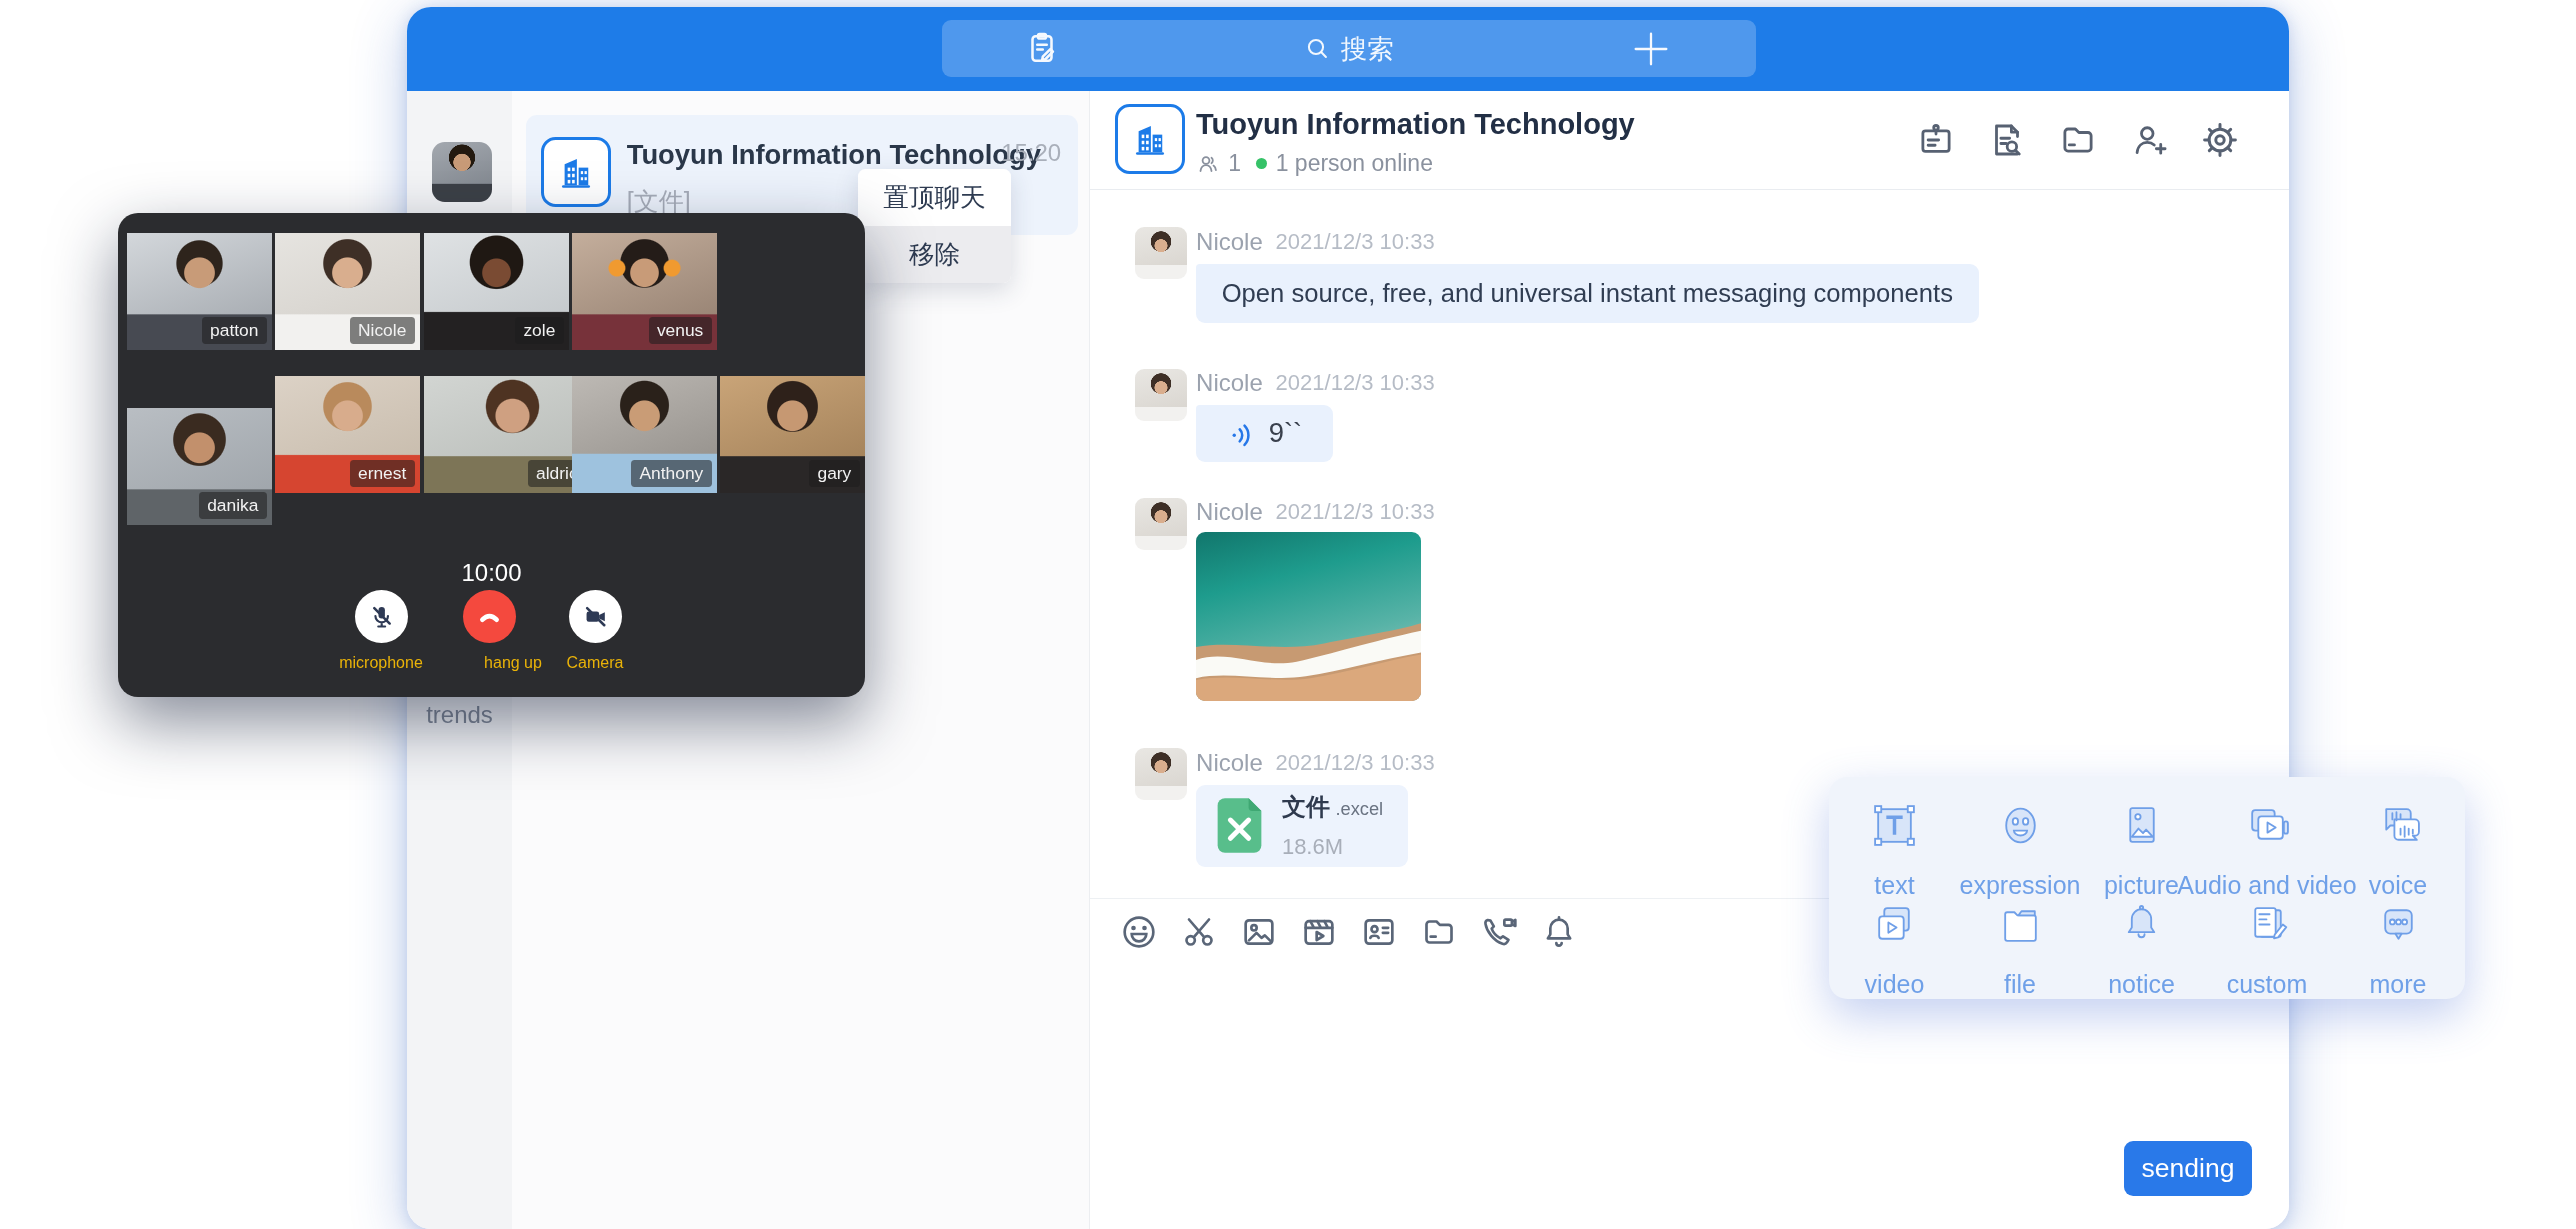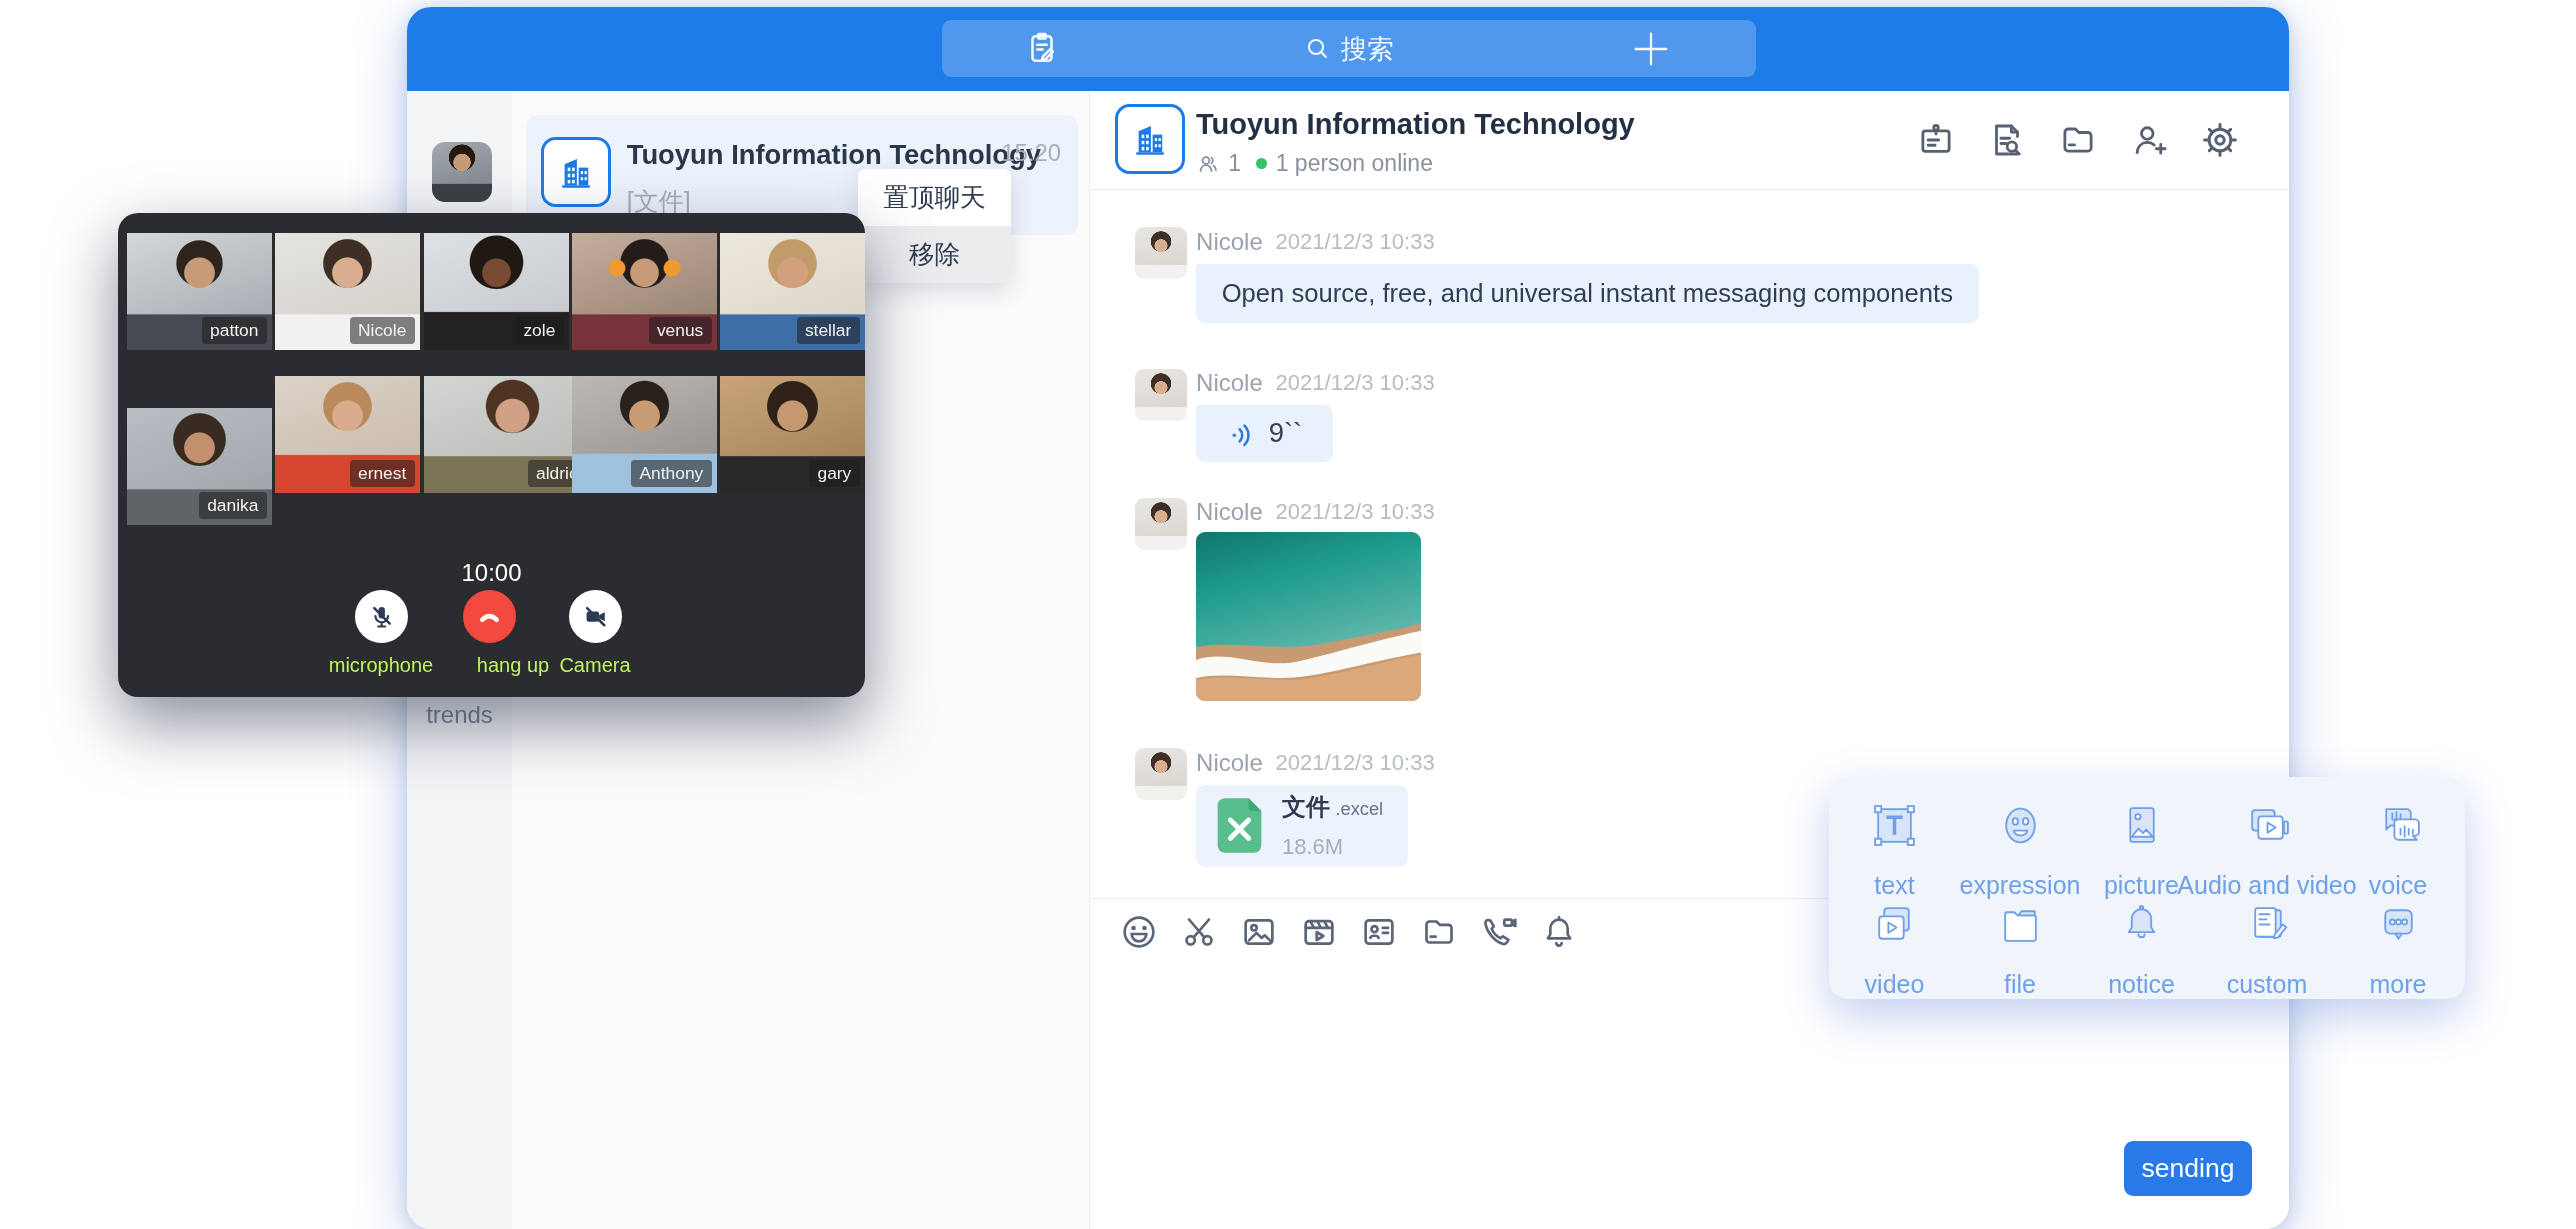--- a/index.html
+++ b/index.html
@@ -103,21 +103,21 @@
   .t5{background:radial-gradient(circle at 50% 34%,#D3A07E 0 14%,transparent 15%),radial-gradient(circle at 50% 26%,#C19B6A 0 21%,transparent 22%),linear-gradient(to top,#3E6EA6 0 30%,transparent 31%),linear-gradient(160deg,#EDE8DE,#D8D2C4);}
   .t6{background:radial-gradient(circle at 50% 34%,#C2906C 0 14%,transparent 15%),radial-gradient(circle at 50% 27%,#3A2B20 0 23%,transparent 24%),linear-gradient(to top,#5F6468 0 30%,transparent 31%),linear-gradient(160deg,#B9BEC3,#9AA0A6);margin-top:32px;}
   .t7{background:radial-gradient(circle at 50% 34%,#D8AC8C 0 14%,transparent 15%),radial-gradient(circle at 50% 26%,#B98A5C 0 21%,transparent 22%),linear-gradient(to top,#D64530 0 32%,transparent 33%),linear-gradient(160deg,#DCD2C6,#C4B8A8);}
   .t8{background:radial-gradient(circle at 50% 34%,#CFA081 0 14%,transparent 15%),radial-gradient(circle at 50% 26%,#4E3322 0 21%,transparent 22%),linear-gradient(to top,#7D7557 0 31%,transparent 32%),linear-gradient(160deg,#D2D5D2,#B4B8B4);}
   .t9{background:radial-gradient(circle at 50% 34%,#C99C76 0 14%,transparent 15%),radial-gradient(circle at 50% 25%,#2A211A 0 21%,transparent 22%),linear-gradient(to top,#9EC2DE 0 33%,transparent 34%),linear-gradient(160deg,#BDB9B4,#8E8A85);}
   .t10{background:radial-gradient(circle at 50% 34%,#C69872 0 14%,transparent 15%),radial-gradient(circle at 50% 26%,#2E211A 0 22%,transparent 23%),linear-gradient(to top,#2A2727 0 31%,transparent 32%),linear-gradient(160deg,#C9A478,#9C7B54);}
   #call-timer{left:0;top:346px;width:100%;text-align:center;color:#fff;font-size:24px;}
   .cbtn{position:absolute;top:377px;width:53px;height:53px;border-radius:50%;display:flex;align-items:center;justify-content:center;}
   .cbtn.white{background:#fff;color:#2E3A55;}
   .cbtn.red{background:#F4493E;color:#fff;}
-  .clabel{position:absolute;top:441px;width:146px;text-align:center;color:#bef264;font-size:20px;}
+  .clabel{position:absolute;top:441px;width:146px;text-align:center;color:#eab308;font-size:16px;}
 
   
   #panel{left:1829px;top:777px;width:636px;height:222px;background:#F0F4FB;border-radius:18.3px;z-index:35;
          box-shadow:0 16.5px 46px rgba(70,110,210,.32);
          display:grid;grid-template-columns:131px 120px 123px 128px 134px;grid-template-rows:1fr 1fr;
          padding:24px 0 18.3px 0;box-sizing:border-box;}
   .pitem{display:flex;flex-direction:column;align-items:center;justify-content:flex-start;gap:21px;}
   .pitem .plbl{font-size:25px;color:#6FA0E8;white-space:nowrap;}
   .pitem .pico{width:49px;height:49px;color:#6F9FE8;}
 </style>
@@ -424,23 +424,20 @@
       </div>
     <div class="tile t2" style="left:157px;top:20px;">
         <span class="plabel">Nicole</span>
       </div>
     <div class="tile t3" style="left:306px;top:20px;">
         <span class="plabel">zole</span>
       </div>
     <div class="tile t4" style="left:454px;top:20px;">
         <span class="plabel">venus</span>
       </div>
-    <div class="tile t5" style="left:602px;top:20px;">
-        <span class="plabel">stellar</span>
-      </div>
     <div class="tile t6" style="left:9.1px;top:163px;">
         <span class="plabel">danika</span>
       </div>
     <div class="tile t7" style="left:157px;top:163px;">
         <span class="plabel">ernest</span>
       </div>
     <div class="tile t8" style="left:306px;top:163px;padding-left:32px;">
         <span class="plabel">aldrich</span>
       </div>
     <div class="tile t9" style="left:454px;top:163px;">

